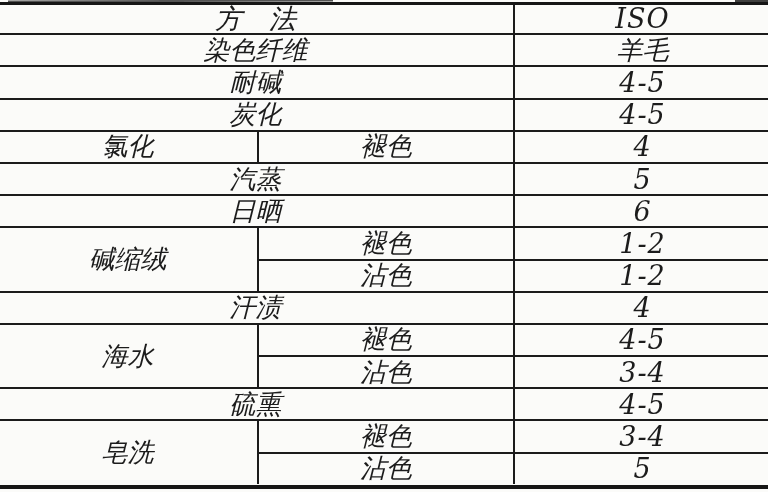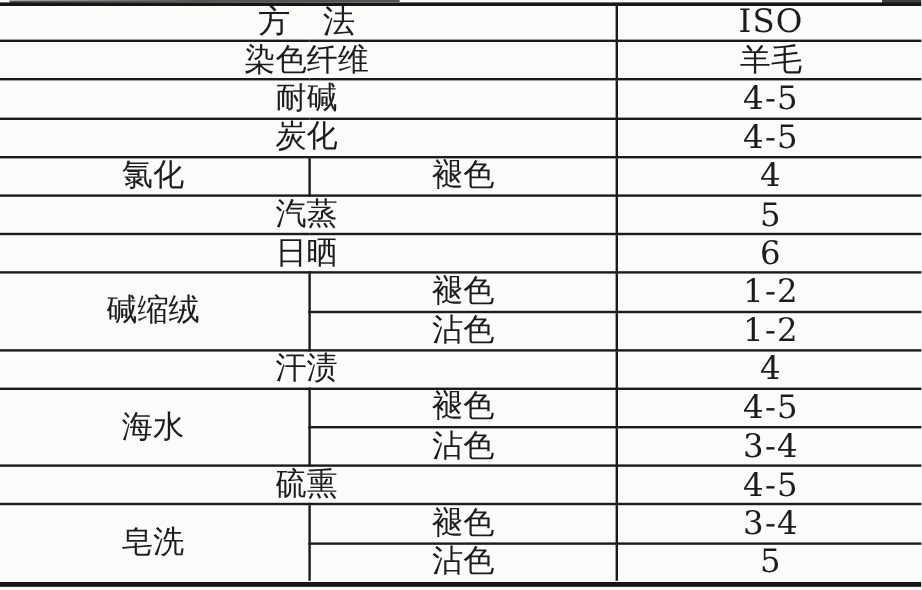--- a/index.html
+++ b/index.html
@@ -8,20 +8,21 @@
     background: #ffffff;
   }
   .page {
     position: relative;
     width: 768px;
     height: 492px;
     overflow: hidden;
     background: #fbfbf9;
     font-family: "DejaVu Serif", "Liberation Serif", serif;
     color: #1c1c1c;
+    font-style: italic;
   }
   
   .rule {
     position: absolute;
     left: 0;
     width: 768px;
     background: #161616;
     z-index: 2;
   }
   .rule-top { top: 2px; height: 3px; }

